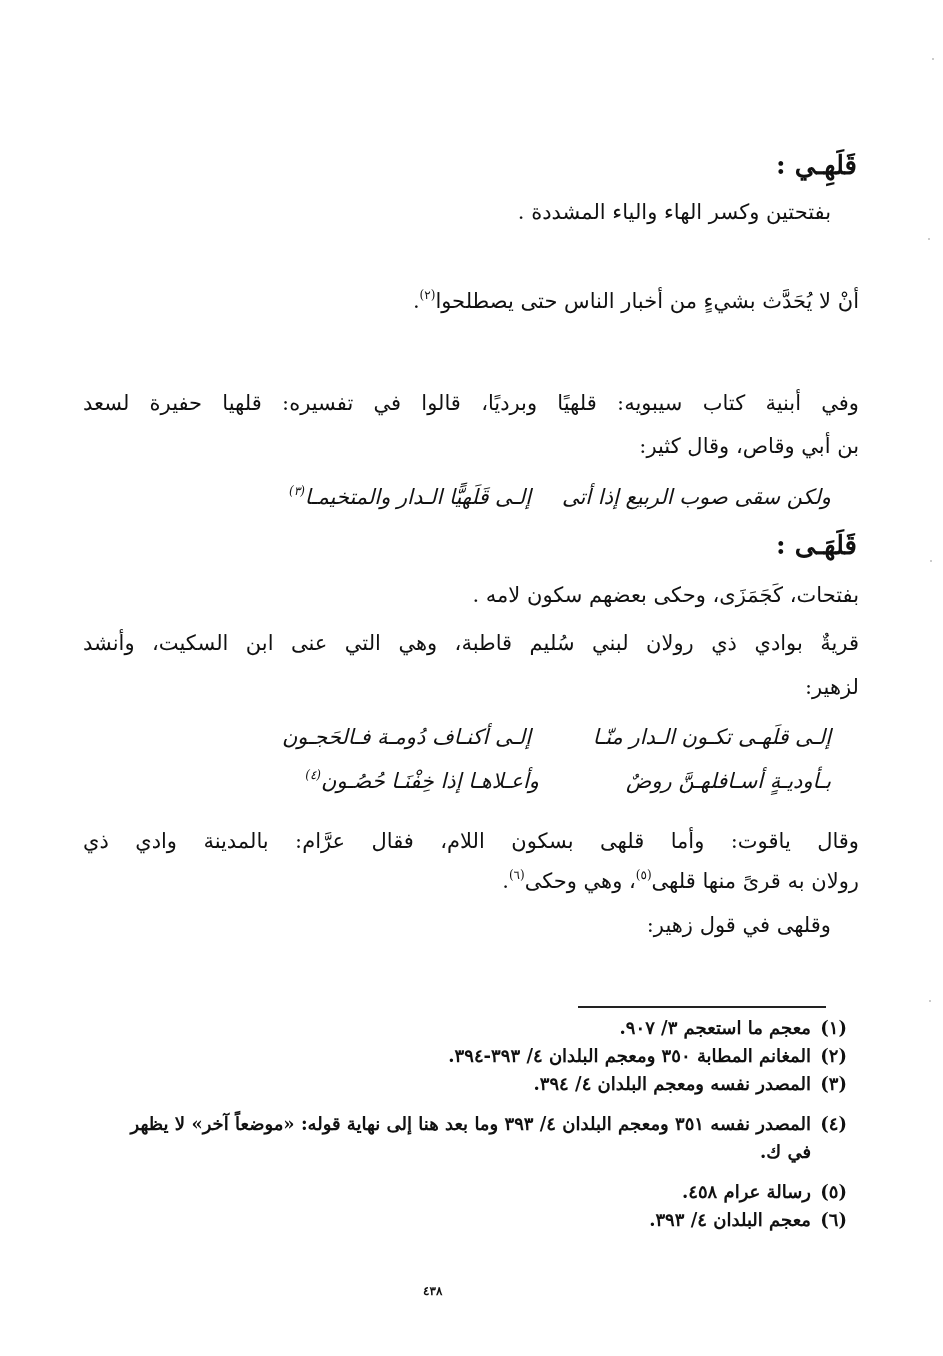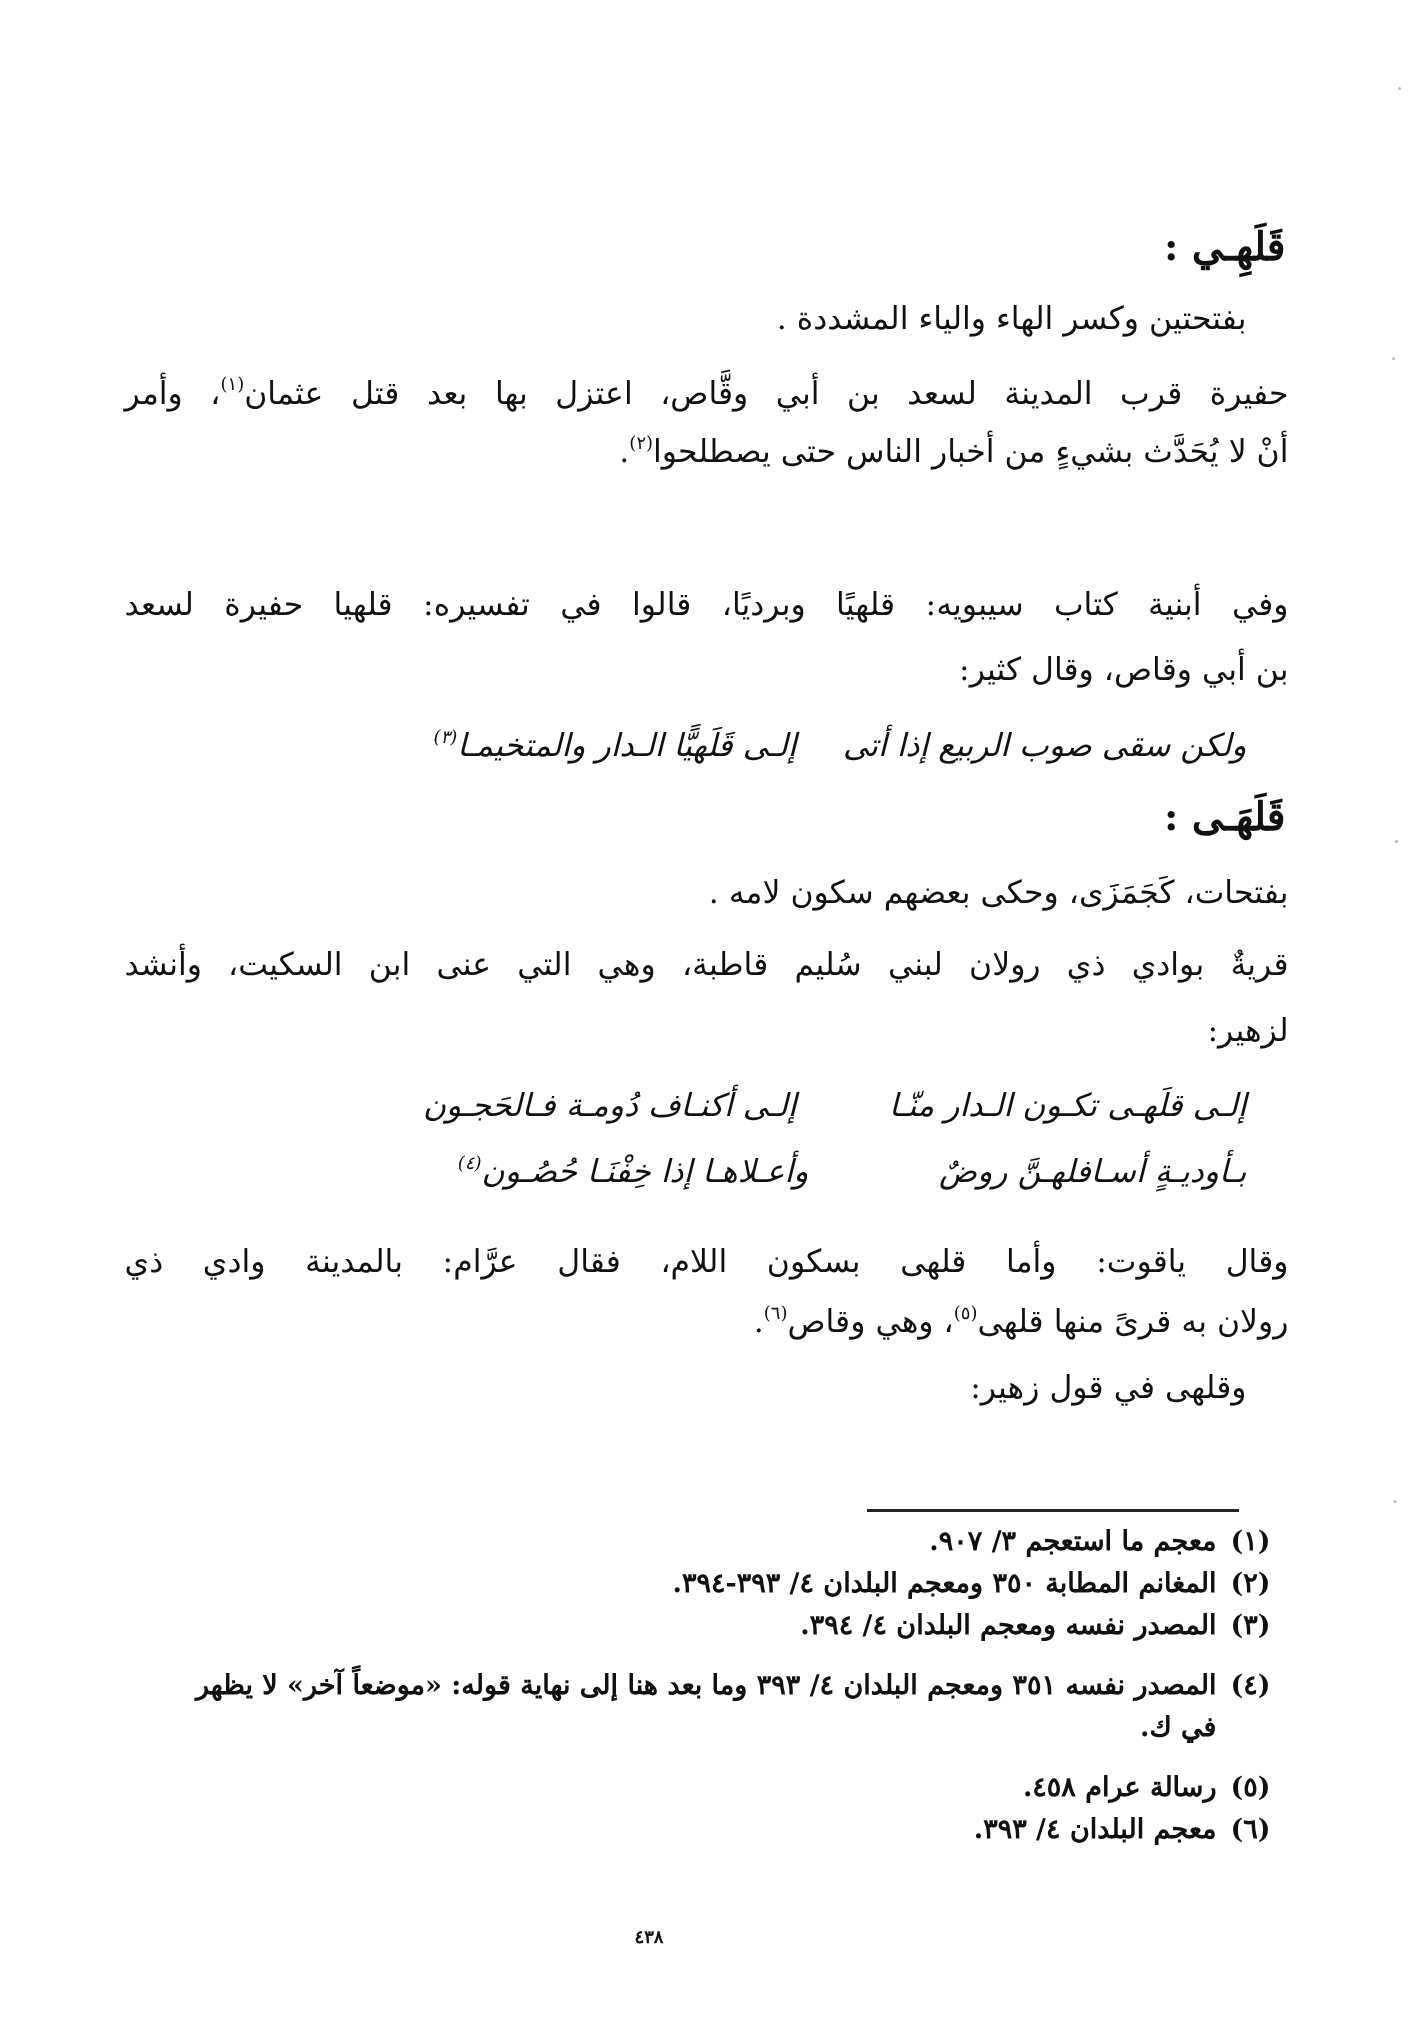--- a/index.html
+++ b/index.html
@@ -26,41 +26,40 @@
   .dot { position: absolute; width: 2px; height: 2px; background: #bbb; border-radius: 1px; }
 </style>
 </head>
 <body>
 
 <div class="page">
 
   <div class="line heading" style="top:150px;">قَلَهِـي :</div>
   <div class="line indent" style="top:197px;">بفتحتين وكسر الهاء والياء المشددة .</div>
 
-  <div class="line full" style="top:247px;"><span>حفيرة قرب المدينة لسعد بن أبي وقَّاص، اعتزل بها بعد قتل عثمان</span><sup>(١)</sup><span>، وأمر</span></div>
   <div class="line last" style="top:286px;"><span>أنْ لا يُحَدَّث بشيءٍ من أخبار الناس حتى يصطلحوا</span><sup>(٢)</sup><span>.</span></div>
 
   <div class="line full" style="top:388px;">وفي أبنية كتاب سيبويه: قلهيًا وبرديًا، قالوا في تفسيره: قلهيا حفيرة لسعد</div>
   <div class="line last" style="top:431px;">بن أبي وقاص، وقال كثير:</div>
 
   <div class="verse" style="right:112px; top:482px;">ولكن سقى صوب الربيع إذا أتى</div>
   <div class="verse" style="right:412px; top:482px;"><span>إلـى قَلَهيًّا الـدار والمتخيمـا</span><sup>(٣)</sup></div>
 
   <div class="line heading" style="top:530px;">قَلَهَـى :</div>
   <div class="line last" style="top:580px;">بفتحات، كَجَمَزَى، وحكى بعضهم سكون لامه .</div>
   <div class="line full" style="top:628px;">قريةٌ بوادي ذي رولان لبني سُليم قاطبة، وهي التي عنى ابن السكيت، وأنشد</div>
   <div class="line last" style="top:672px;">لزهير:</div>
 
   <div class="verse" style="right:112px; top:722px;">إلـى قلَهـى تكـون الـدار منّـا</div>
   <div class="verse" style="right:412px; top:722px;">إلـى أكنـاف دُومـة فـالحَجـون</div>
   <div class="verse" style="right:112px; top:766px;">بـأوديـةٍ أسـافلهـنَّ روضٌ</div>
   <div class="verse" style="right:404px; top:766px;"><span>وأعـلاهـا إذا خِفْنَـا حُصُـون</span><sup>(٤)</sup></div>
 
   <div class="line full" style="top:826px;">وقال ياقوت: وأما قلهى بسكون اللام، فقال عرَّام: بالمدينة وادي ذي</div>
-  <div class="line last" style="top:866px;"><span>رولان به قرىً منها قلهى</span><sup>(٥)</sup><span>، وهي وقاص</span><sup>(٦)</sup><span>.</span></div>
+  <div class="line last" style="top:866px;"><span>رولان به قرىً منها قلهى</span><sup>(٥)</sup><span>، وهي وحكى</span><sup>(٦)</sup><span>.</span></div>
   <div class="line indent" style="top:910px;">وقلهى في قول زهير:</div>
 
   <div class="rule"></div>
 
   <div class="fn" style="right:96px; top:1016px;"><span class="num">(١)</span><span>معجم ما استعجم ٣/ ٩٠٧.</span></div>
   <div class="fn" style="right:96px; top:1044px;"><span class="num">(٢)</span><span>المغانم المطابة ٣٥٠ ومعجم البلدان ٤/ ٣٩٣-٣٩٤.</span></div>
   <div class="fn" style="right:96px; top:1072px;"><span class="num">(٣)</span><span>المصدر نفسه ومعجم البلدان ٤/ ٣٩٤.</span></div>
   <div class="fn" style="right:96px; top:1112px;"><span class="num">(٤)</span><span>المصدر نفسه ٣٥١ ومعجم البلدان ٤/ ٣٩٣ وما بعد هنا إلى نهاية قوله: «موضعاً آخر» لا يظهر</span></div>
   <div class="fn" style="right:132px; top:1140px;">في ك.</div>
   <div class="fn" style="right:96px; top:1180px;"><span class="num">(٥)</span><span>رسالة عرام ٤٥٨.</span></div>

